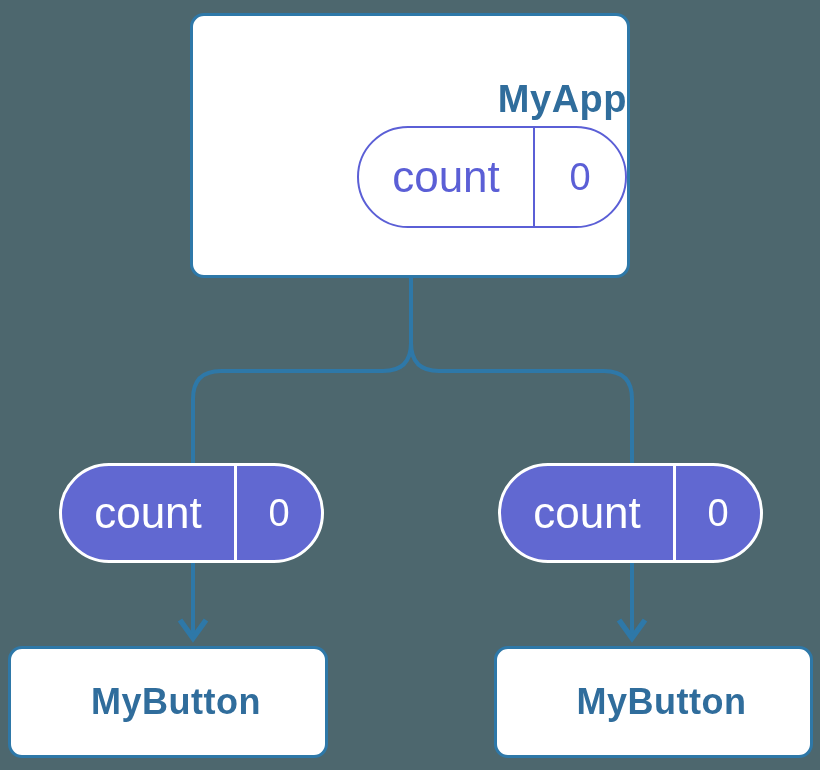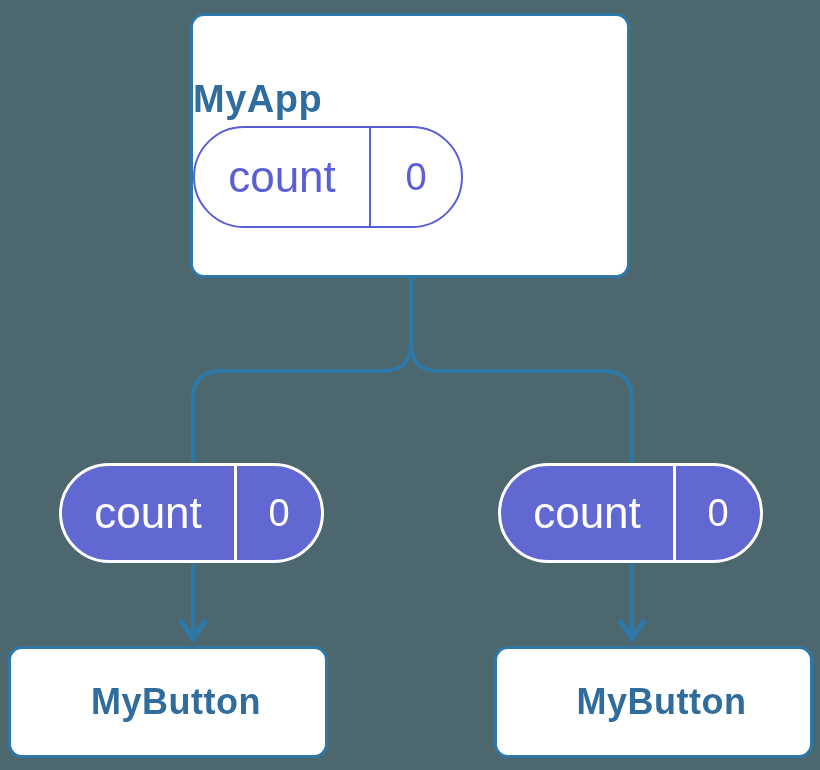--- a/index.html
+++ b/index.html
@@ -16,21 +16,21 @@
     position: absolute;
     background: #ffffff;
     border: 3px solid #2e78a8;
     border-radius: 14px;
     box-sizing: border-box;
     z-index: 1;
   }
   .node-root {
     left: 190px; top: 13px; width: 440px; height: 265px;
     display: flex; flex-direction: column;
-    align-items: flex-start; justify-content: center;
+    align-items: flex-end; justify-content: center;
     gap: 6px; padding-top: 16px;
   }
   .node-label {
     color: #306d9c;
     font-size: 38px;
     font-weight: 600;
     letter-spacing: 0.5px;
     line-height: 1.1;
   }
   .node-leaf { display: flex; align-items: center; justify-content: center; padding-left: 16px; }

